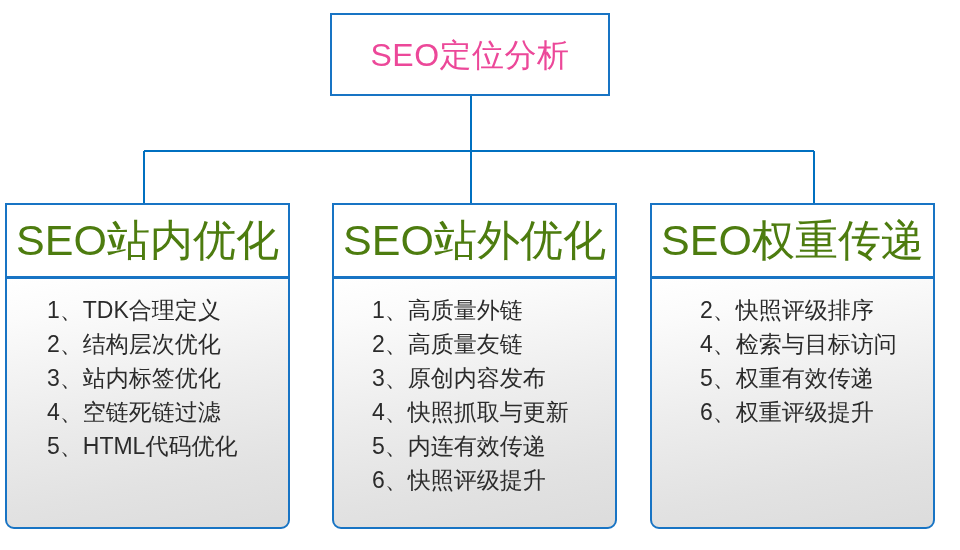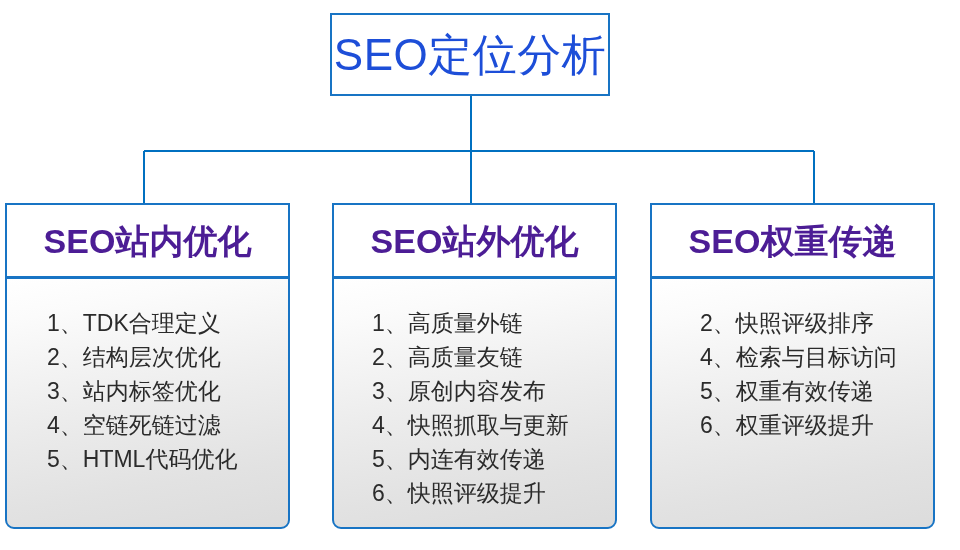--- a/index.html
+++ b/index.html
@@ -38,22 +38,22 @@
     width: 280px;
     height: 83px;
     box-sizing: border-box;
     border: 2px solid #1874c4;
     background: #ffffff;
     display: flex;
     align-items: center;
     justify-content: center;
   }
   .root-title {
-    font-size: 44px;
-    color: #1d4ed8;
+    font-size: 32px;
+    color: #ec4899;
     letter-spacing: 0.5px;
     line-height: 1;
     white-space: nowrap;
   }
 
   
   .branch {
     position: absolute;
     top: 203px;
     width: 285px;
@@ -66,45 +66,44 @@
     box-sizing: border-box;
     width: 100%;
     height: 75px;
     border: 2px solid #1874c4;
     background: #ffffff;
     display: flex;
     align-items: center;
     justify-content: center;
   }
   .branch-header-title {
-    font-size: 34px;
-    color: #4c1d95;
+    font-size: 43px;
+    color: #4d7c0f;
     line-height: 1;
     white-space: nowrap;
-    font-weight: bold;
   }
 
   .branch-body {
     box-sizing: border-box;
     width: 100%;
     height: 252px;
     margin-top: -1px;
     border: 2px solid #1874c4;
     border-radius: 0 0 9px 9px;
     background: linear-gradient(170deg, #ffffff 0%, #fbfbfb 14%, #ededed 48%, #e2e2e2 78%, #dcdcdc 100%);
     padding: 14px 0 10px 0;
     display: flex;
     flex-direction: column;
     justify-content: flex-start;
     align-items: center;
   }
 
   .branch-list {
     list-style: none;
-    margin: 13px;
+    margin: 0;
     padding: 0;
     width: 100%;
   }
   .branch-item {
     font-size: 23px;
     color: #2b2b2b;
     line-height: 34px;
     height: 34px;
     padding-left: 40px;
     white-space: nowrap;

